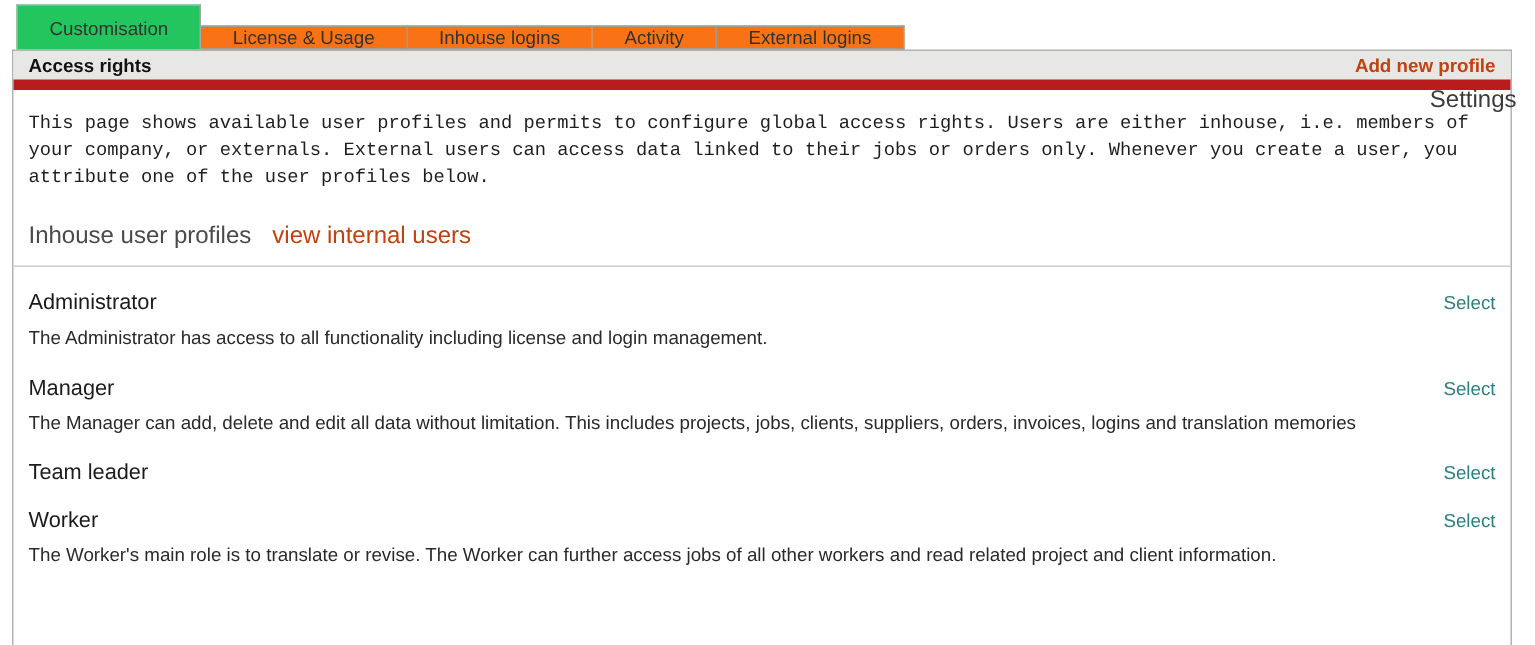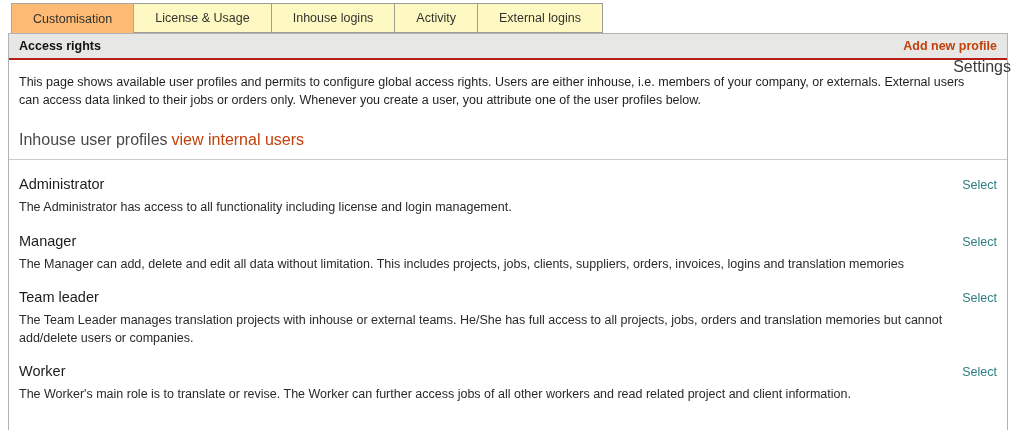--- a/index.html
+++ b/index.html
@@ -15,37 +15,37 @@
     height: 33px;
     width: 1023px;
   }
   .tabs {
     position: absolute;
     left: 11px; bottom: 0;
     display: flex;
     align-items: flex-end;
   }
   .tab {
-    height: 30px;
+    height: 16px;
     display: flex;
     align-items: center;
     justify-content: center;
     padding: 0 21px;
-    background: #fef9c3;
+    background: #f97316;
     border: 1px solid #9d9d94;
     border-left: none;
     font-size: 12.5px;
     color: #33332e;
     cursor: pointer;
     white-space: nowrap;
   }
   .tab:first-child { border-left: 1px solid #9d9d94; }
   .tab.active {
     height: 30px;
-    background: #fdba74;
+    background: #22c55e;
     border: 1px solid #a8a8a0;
     border-bottom: none;
     position: relative;
     z-index: 2;
   }
   .settings-link {
     position: absolute;
     right: 12px; top: 10px;
     font-size: 16px;
     color: #3b3b3b;
@@ -56,21 +56,21 @@
   .panel {
     margin-left: 8px;
     width: 1000px;
     height: 399px;
     border: 1px solid #b2b2b2;
     border-bottom: none;
     background: #ffffff;
   }
   .panel-header {
     background: #e7e7e5;
-    border-bottom: 2px solid #b91c1c;
+    border-bottom: 7px solid #b91c1c;
     height: 26px;
     display: flex;
     align-items: center;
     justify-content: space-between;
     padding: 0 10px;
   }
   .panel-header .title {
     font-size: 12.5px;
     font-weight: bold;
     color: #111111;
@@ -81,26 +81,27 @@
     color: #c2410c;
     cursor: pointer;
     text-decoration: none;
   }
   .intro {
     padding: 13px 10px 0 10px;
     font-size: 12.5px;
     line-height: 1.45;
     color: #1f1f1f;
     max-width: 985px;
+    font-family: Liberation Mono, monospace;
   }
   .section-head {
     padding: 22px 10px 0 10px;
     display: flex;
     align-items: baseline;
-    gap: 4px;
+    gap: 14px;
   }
   .section-head .section-title {
     font-size: 16px;
     color: #4a4a4a;
   }
   .section-head .section-link {
     font-size: 16px;
     color: #c2410c;
     cursor: pointer;
     text-decoration: none;
@@ -180,21 +181,20 @@
       <a class="profile-select">Select</a>
     </div>
     <div class="profile-desc">The Manager can add, delete and edit all data without limitation. This includes projects, jobs, clients, suppliers, orders, invoices, logins and translation memories</div>
   </div>
 
   <div class="profile">
     <div class="profile-top">
       <span class="profile-name">Team leader</span>
       <a class="profile-select">Select</a>
     </div>
-    <div class="profile-desc">The Team Leader manages translation projects with inhouse or external teams. He/She has full access to all projects, jobs, orders and translation memories but cannot add/delete users or companies.</div>
   </div>
 
   <div class="profile">
     <div class="profile-top">
       <span class="profile-name">Worker</span>
       <a class="profile-select">Select</a>
     </div>
     <div class="profile-desc">The Worker's main role is to translate or revise. The Worker can further access jobs of all other workers and read related project and client information.</div>
   </div>
 

